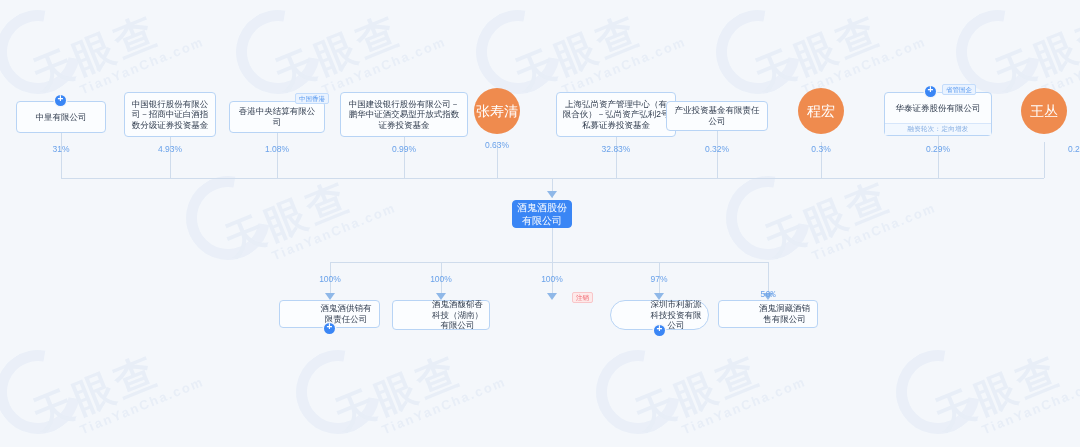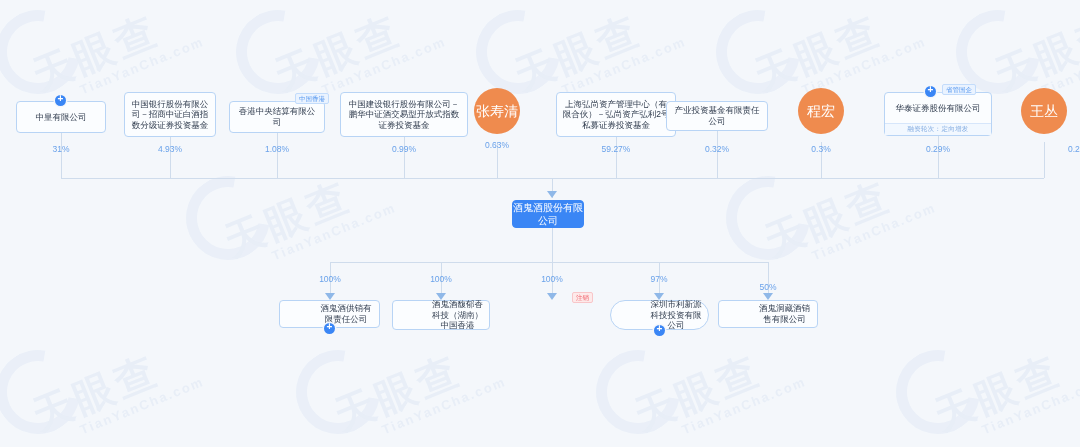--- a/index.html
+++ b/index.html
@@ -221,21 +221,21 @@
   <div class="pct" style="left:374px;top:144px;width:60px;">0.99%</div>
 
   <div class="node person" style="left:474px;top:88px;width:46px;height:46px;">
     <span>张寿清</span>
   </div>
   <div class="pct" style="left:467px;top:140px;width:60px;">0.63%</div>
 
   <div class="node box shareholder" style="left:556px;top:92px;width:120px;height:45px;">
     <span>上海弘尚资产管理中心（有限合伙）－弘尚资产弘利2号私募证券投资基金</span>
   </div>
-  <div class="pct" style="left:586px;top:144px;width:60px;">59.27%</div>
+  <div class="pct" style="left:586px;top:144px;width:60px;">32.83%</div>
 
   <div class="node box shareholder" style="left:666px;top:101px;width:102px;height:30px;">
     <span>产业投资基金有限责任公司</span>
   </div>
   <div class="pct" style="left:687px;top:144px;width:60px;">0.32%</div>
 
   <div class="node person" style="left:798px;top:88px;width:46px;height:46px;">
     <span>程宏</span>
   </div>
   <div class="pct" style="left:791px;top:144px;width:60px;">0.3%</div>
@@ -247,42 +247,42 @@
   <div class="plus" style="left:925px;top:86px;"></div>
   <div class="tag-line" style="left:937px;top:92px;width:10px;"></div>
   <div class="tag" style="left:942px;top:84px;">省管国企</div>
   <div class="pct" style="left:908px;top:144px;width:60px;">0.29%</div>
 
   <div class="node person" style="left:1021px;top:88px;width:46px;height:46px;">
     <span>王丛</span>
   </div>
   <div class="pct" style="left:1050px;top:144px;width:60px;">0.28%</div>
 
-  <div class="node center-box" style="left:512px;top:200px;width:72px;height:28px;">
+  <div class="node center-box" style="left:512px;top:200px;width:60px;height:28px;">
     <span>酒鬼酒股份有限公司</span>
   </div>
 
   <div class="pct" style="left:300px;top:274px;width:60px;">100%</div>
   <div class="node box sub" style="left:279px;top:300px;width:101px;height:28px;">
     <span>酒鬼酒供销有限责任公司</span>
   </div>
   <div class="plus" style="left:324px;top:323px;"></div>
 
   <div class="pct" style="left:411px;top:274px;width:60px;">100%</div>
   <div class="node box sub" style="left:392px;top:300px;width:98px;height:30px;">
-    <span>酒鬼酒馥郁香科技（湖南）中国香港</span>
+    <span>酒鬼酒馥郁香科技（湖南）有限公司</span>
   </div>
 
   <div class="pct" style="left:522px;top:274px;width:60px;">100%</div>
   <div class="tag-red" style="left:572px;top:292px;">注销</div>
 
   <div class="pct" style="left:629px;top:274px;width:60px;">97%</div>
   <div class="node box sub" style="left:610px;top:300px;width:99px;height:30px;border-radius:15px;">
     <span>深圳市利新源科技投资有限公司</span>
   </div>
   <div class="plus" style="left:654px;top:325px;"></div>
 
-  <div class="pct" style="left:738px;top:282px;width:60px;">50%</div>
+  <div class="pct" style="left:738px;top:290px;width:60px;font-family:Liberation Mono, monospace;">50%</div>
   <div class="node box sub" style="left:718px;top:300px;width:100px;height:28px;">
     <span>酒鬼洞藏酒销售有限公司</span>
   </div>
 
 </div>
 
 </body></html>

